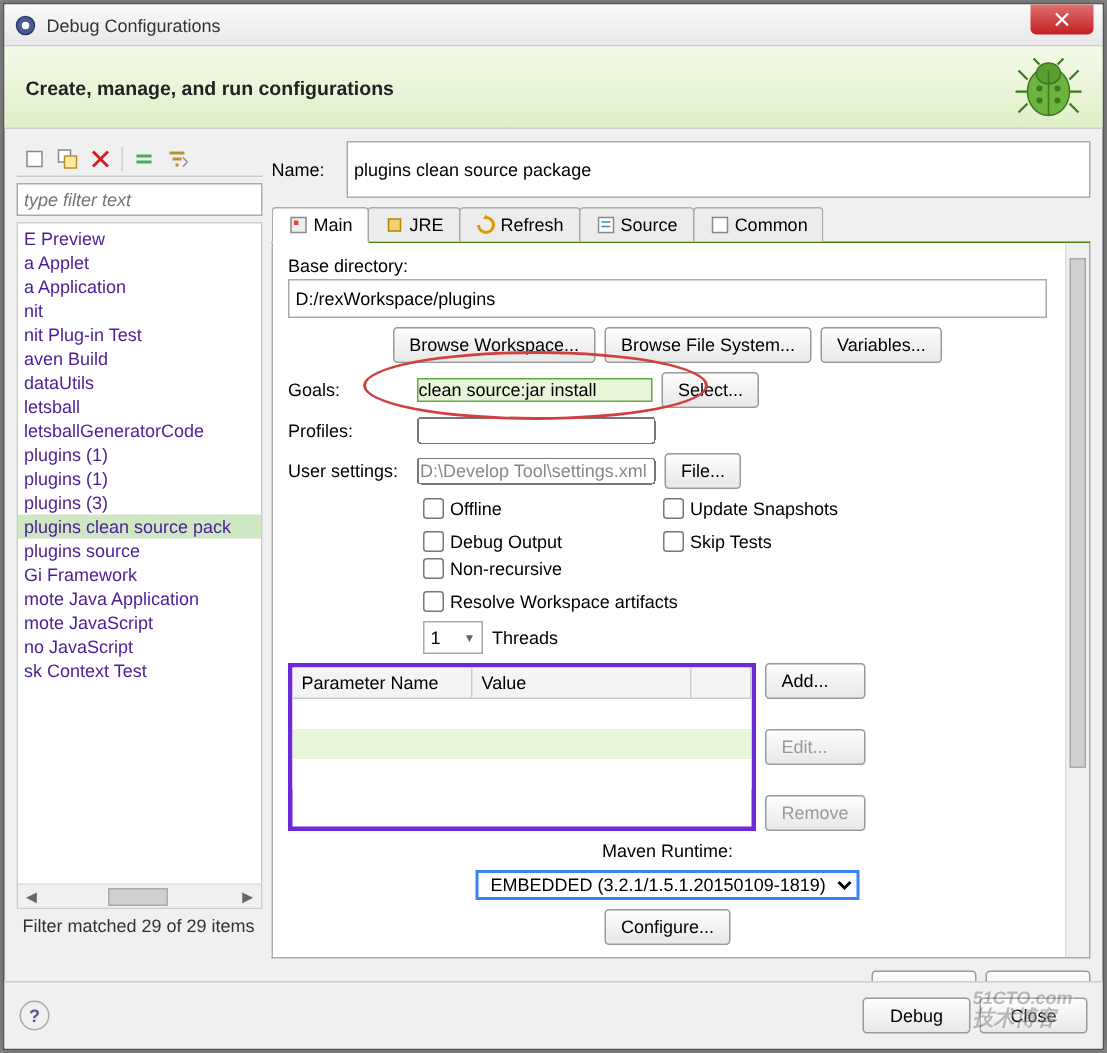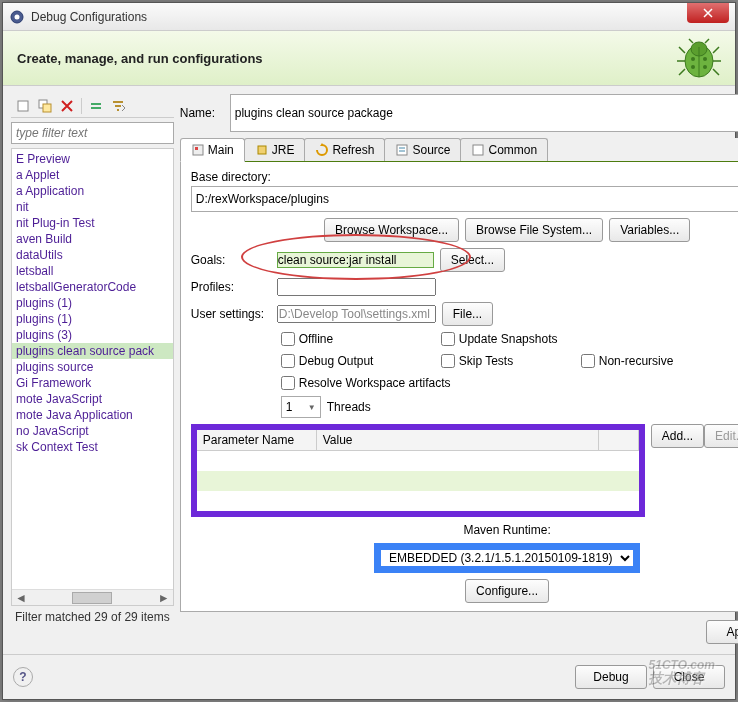--- a/index.html
+++ b/index.html
@@ -42,31 +42,31 @@
 .grid-row { display: flex; align-items: center; margin: 6px 0; gap: 6px; }
 .grid-row .glbl { min-width: 80px; }
 .goals-input { background: #e8f5d8 !important; border: 1px solid #66aa44 !important; }
 .goals-ellipse { position: absolute; border: 2px solid #d04040; border-radius: 50%; pointer-events: none; }
 .checks { display: flex; flex-wrap: wrap; gap: 4px 0; margin-left: 90px; margin-bottom: 6px; }
 .check { display: flex; align-items: center; gap: 4px; width: 160px; }
 .check input[type=checkbox] { width: 14px; height: 14px; }
 .check.w120 { width: 140px; }
 .threads-row { display: flex; align-items: center; gap: 6px; margin-left: 90px; margin-bottom: 6px; }
 .spin { width: 40px; height: 22px; border: 1px solid #aaa; display: flex; align-items: center; padding: 0 4px; background: #fff; }
-.param-table { border: 6px solid #6d28d9; width: 454px; }
+.param-table { border: 3px solid #6d28d9; width: 312px; }
 .param-table .phead { display: flex; background: #f4f4f4; border-bottom: 1px solid #ccc; }
 .param-table .phead > div { padding: 3px 6px; border-right: 1px solid #ccc; }
 .param-table .pc1 { width: 120px; }
 .param-table .pc2 { flex: 1; }
 .param-table .pc3 { width: 40px; }
 .param-table .pbody { height: 60px; background: repeating-linear-gradient(#fff 0 20px, #e8f5d8 20px 40px); }
-.param-side { display: flex; flex-direction: row; gap: 0; margin-left: 6px; }
+.param-side { display: flex; flex-direction: column; gap: 20px; margin-left: 6px; }
 .param-side .btn.disabled { color: #999; }
 .runtime-row { display: flex; align-items: center; gap: 6px; margin-top: 6px; flex-direction: column; }
-.runtime-row select { flex: 1; height: 22px; border: 7px solid #3b82f6; background: #fff; padding: 0 4px; }
+.runtime-row select { flex: 1; height: 22px; border: 2px solid #3b82f6; background: #fff; padding: 0 4px; }
 .content-vscroll { position: absolute; right: 0; top: 0; bottom: 0; width: 16px; background: #f0f0f0; border-left: 1px solid #ddd; }
 .content-vscroll .vthumb { position: absolute; top: 10px; height: 340px; left: 2px; right: 2px; background: #d0d0d0; border: 1px solid #aaa; }
 .right-buttons { display: flex; justify-content: flex-end; gap: 6px; margin-top: 8px; }
 .footer { position: absolute; bottom: 0; left: 0; right: 0; padding: 10px; display: flex; justify-content: space-between; align-items: center; border-top: 1px solid #ccc; background: #f0f0f0; }
 .help-icon { width: 20px; height: 20px; border: 1px solid #aaa; border-radius: 50%; display: flex; align-items: center; justify-content: center; color: #558; cursor: pointer; font-weight: bold; }
 .footer-buttons { display: flex; gap: 6px; }
 .footer .btn { min-width: 72px; justify-content: center; }
 .watermark { position: absolute; right: 20px; bottom: 14px; font-family: Georgia, serif; font-size: 26px; font-weight: bold; color: rgba(0,0,0,0.25); font-style: italic; pointer-events: none; text-shadow: 1px 1px 2px rgba(255,255,255,0.5); line-height: 0.9; text-align: left; }
 .watermark .sub { font-size: 14px; display: block; }
 </style>
@@ -153,22 +153,22 @@
             <div class="tree-item">aven Build</div>
             <div class="tree-item">dataUtils</div>
             <div class="tree-item">letsball</div>
             <div class="tree-item">letsballGeneratorCode</div>
             <div class="tree-item">plugins (1)</div>
             <div class="tree-item">plugins (1)</div>
             <div class="tree-item">plugins (3)</div>
             <div class="tree-item selected">plugins clean source pack</div>
             <div class="tree-item">plugins source</div>
             <div class="tree-item">Gi Framework</div>
+            <div class="tree-item">mote Java Application</div>
             <div class="tree-item">mote JavaScript</div>
-            <div class="tree-item">mote Java Application</div>
             <div class="tree-item">no JavaScript</div>
             <div class="tree-item">sk Context Test</div>
           </div>
         <div class="tree-scroll">
           <span style="padding:0 3px;color:#666">◄</span>
           <div class="thumb"></div>
           <span style="margin-left:auto;padding:0 3px;color:#666">►</span>
         </div>
       </div>
       <div class="filter-status">Filter matched 29 of 29 items</div>

